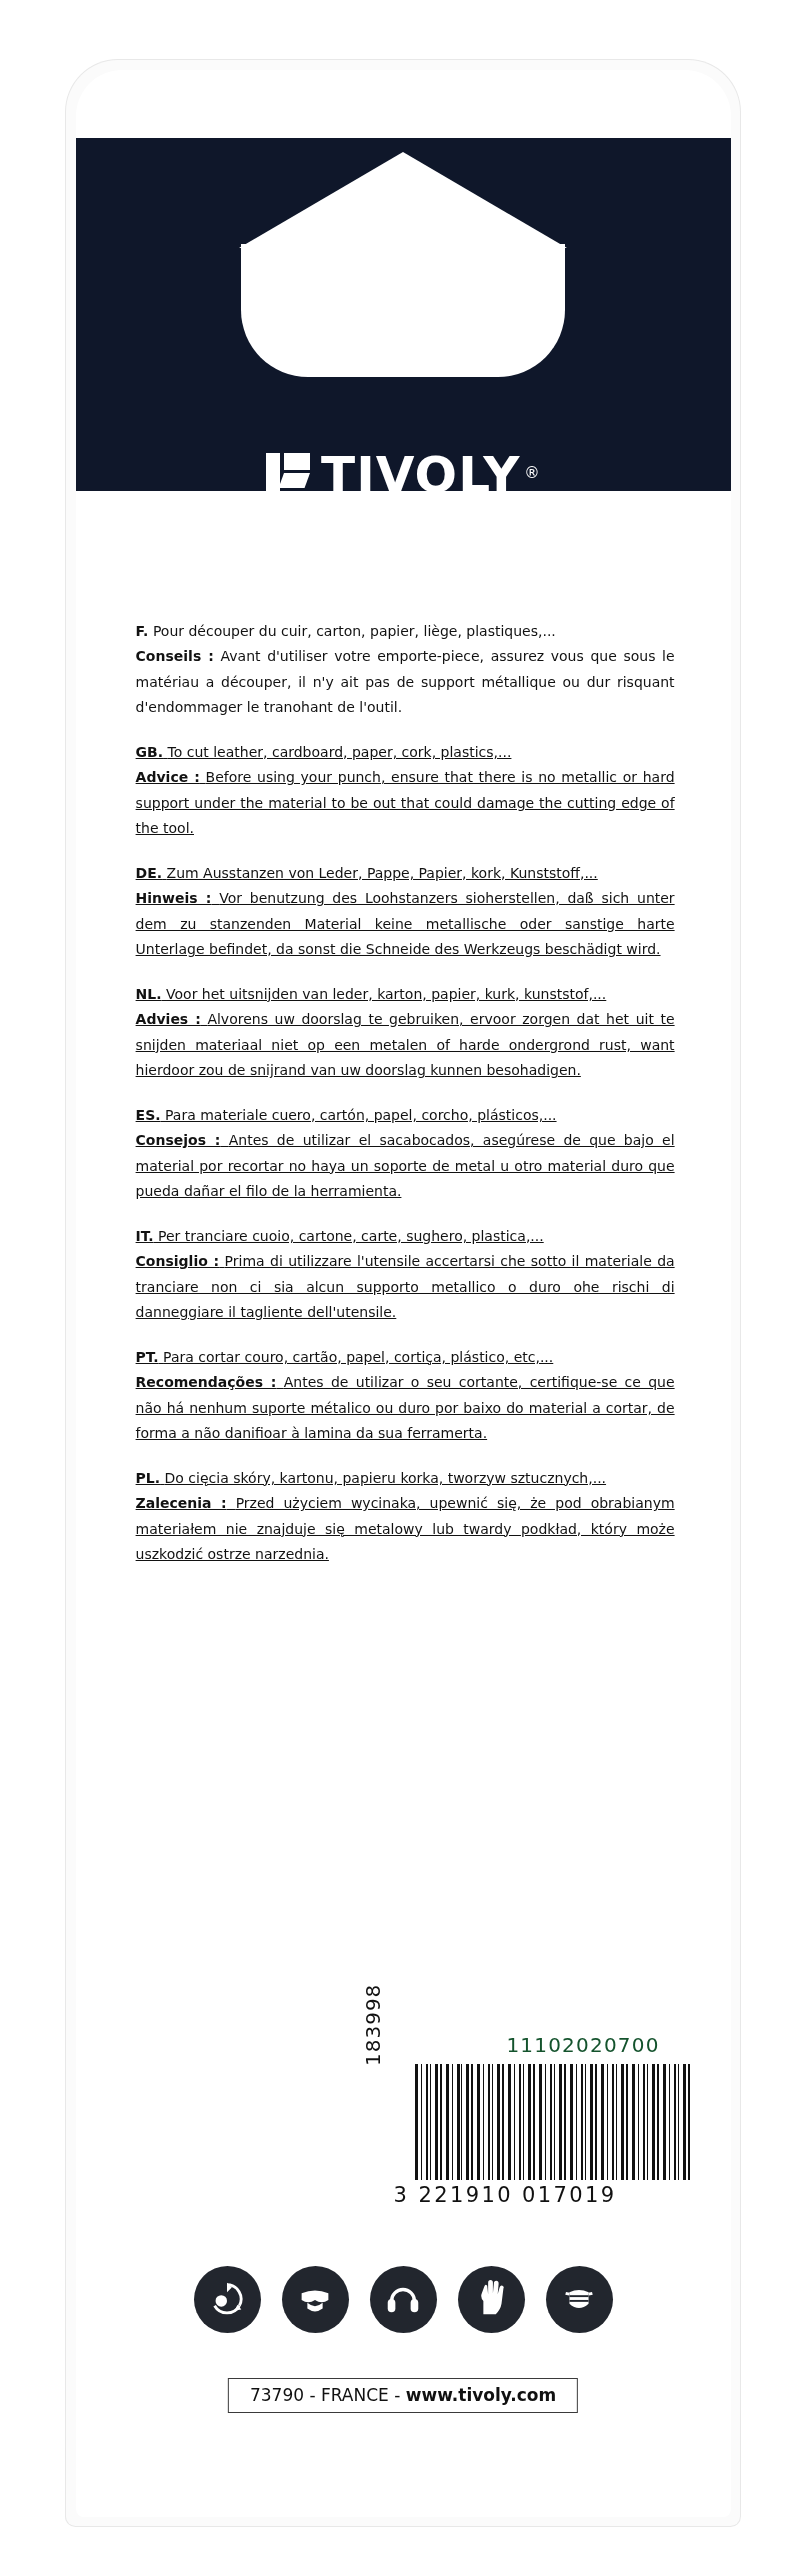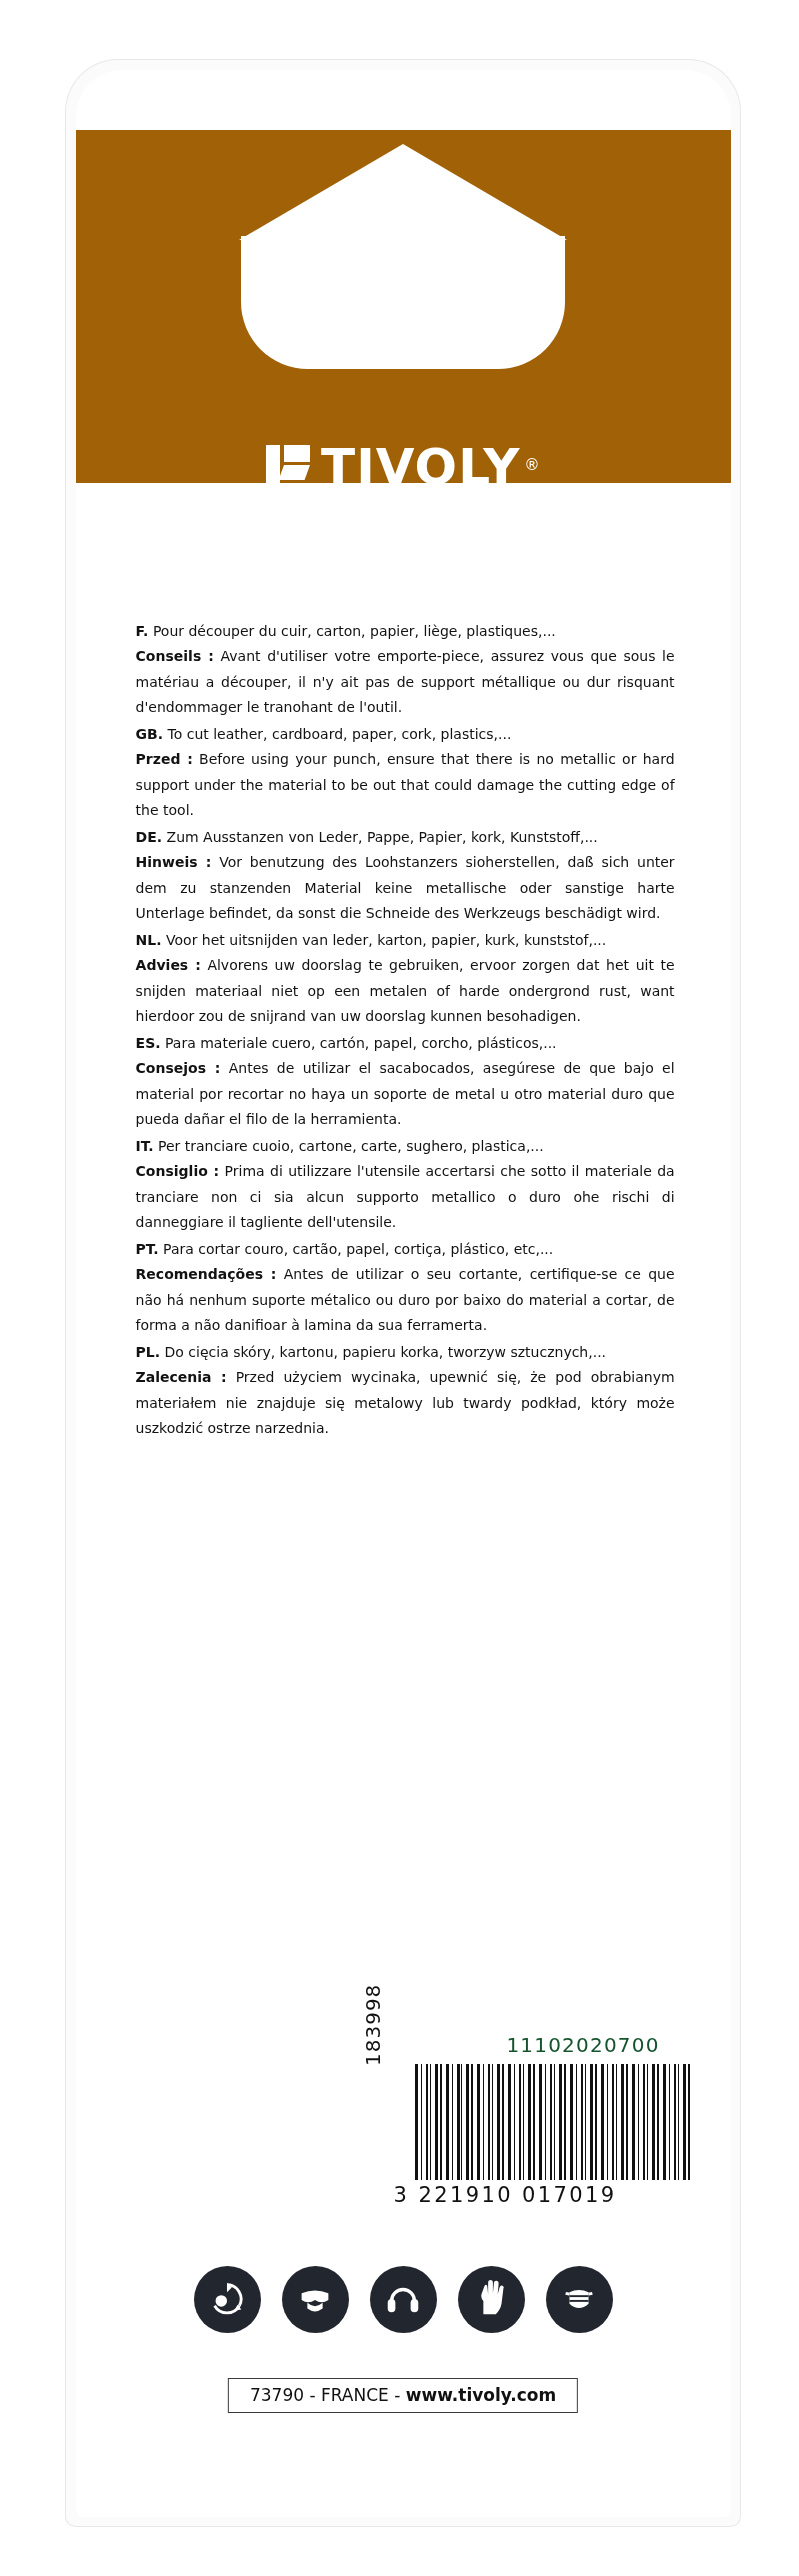--- a/index.html
+++ b/index.html
@@ -34,24 +34,24 @@
     height: 2447px;
     background: #ffffff;
     border-radius: 46px 46px 7.7px 7.7px;
     overflow: hidden;
   }
 
   
   .header-block {
     position: absolute;
     left: 0;
-    top: 60px;
+    top: 68px;
     width: 100%;
     height: 353px;
-    background: #a16207;
+    background: #0f172a;
   }
   .hang-hole {
     position: absolute;
     left: 50%;
     top: 106px;
     transform: translateX(-50%);
     width: 324px;
     height: 133px;
     background: #ffffff;
     border-radius: 0 0 67px 67px;
@@ -126,21 +126,21 @@
     top: 549px;
     width: 539px;
     color: #121212;
     font-size: 14px;
     line-height: 25.5px;
     text-align: justify;
   }
   .para {
     margin: 0 0 0 0;
   }
-  .para + .para { margin-top: 1px; }
+  .para + .para { margin-top: 19px; text-decoration: underline; }
   .lang-code {
     font-weight: bold;
   }
   .lead {
     font-weight: bold;
   }
 
   
   .code-row {
     position: absolute;
@@ -250,21 +250,21 @@
       <p class="para">
         <span class="lang-code">F.</span>
         <span>Pour découper du cuir, carton, papier, liège, plastiques,...</span><br>
         <span class="lead">Conseils :</span>
         <span>Avant d'utiliser votre emporte-piece, assurez vous que sous le matériau a découper, il n'y ait pas de support métallique ou dur risquant d'endommager le tranohant de l'outil.</span>
       </p>
 
       <p class="para">
         <span class="lang-code">GB.</span>
         <span>To cut leather, cardboard, paper, cork, plastics,...</span><br>
-        <span class="lead">Przed :</span>
+        <span class="lead">Advice :</span>
         <span>Before using your punch, ensure that there is no metallic or hard support under the material to be out that could damage the cutting edge of the tool.</span>
       </p>
 
       <p class="para">
         <span class="lang-code">DE.</span>
         <span>Zum Ausstanzen von Leder, Pappe, Papier, kork, Kunststoff,...</span><br>
         <span class="lead">Hinweis :</span>
         <span>Vor benutzung des Loohstanzers sioherstellen, daß sich unter dem zu stanzenden Material keine metallische oder sanstige harte Unterlage befindet, da sonst die Schneide des Werkzeugs beschädigt wird.</span>
       </p>
 

